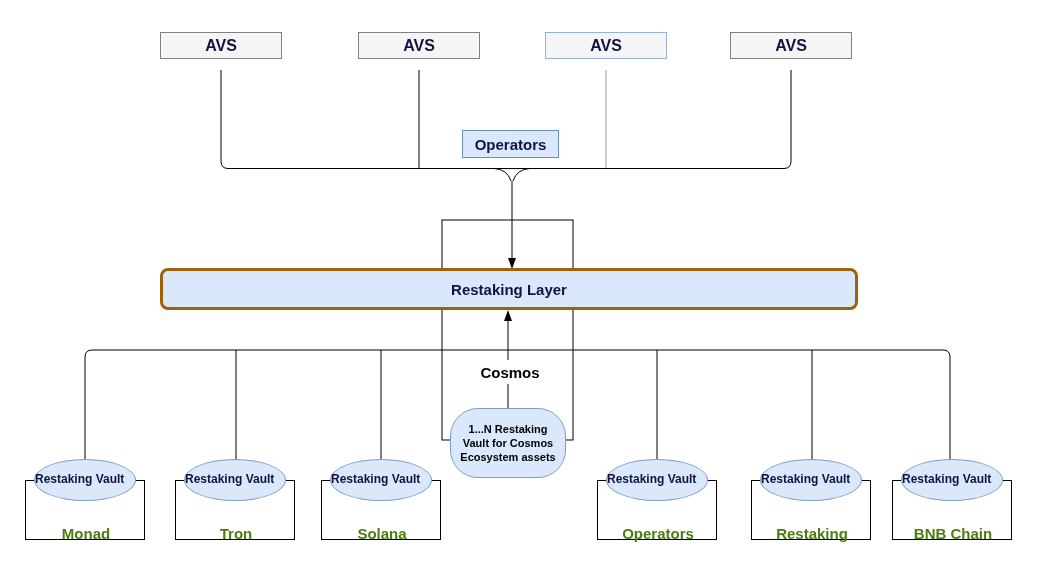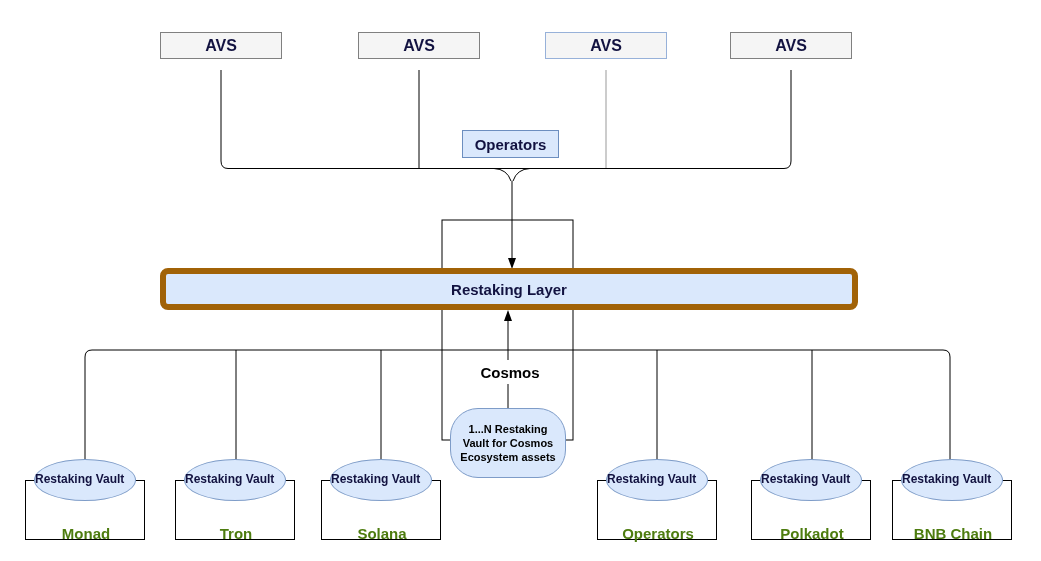--- a/index.html
+++ b/index.html
@@ -10,21 +10,21 @@
   .node { position:absolute; z-index:2; display:flex; align-items:center; justify-content:center; }
 
   .avs { width:122px; height:27px; top:32px; background:#f5f5f5; border:1px solid #808080;
          color:#121240; font-weight:bold; font-size:16px; }
   .avs.highlight { border:1px solid #97b1d9; }
 
   .operators { left:462px; top:130px; width:97px; height:28px; background:#dae8fc;
                border:1px solid #6c8ebf; color:#121240; font-weight:bold; font-size:15px; }
 
   .restaking { left:160px; top:268px; width:698px; height:42px; background:#dae8fc;
-               border:6px solid #a16207; border-radius:8px; color:#121240;
+               border:3px solid #a16207; border-radius:8px; color:#121240;
                font-weight:bold; font-size:15px; }
 
   .cosmos-label { left:462px; top:360px; width:96px; height:24px; background:#ffffff;
                   color:#000000; font-weight:bold; font-size:15px; }
 
   .cosmos-ellipse { left:450px; top:408px; width:116px; height:70px; background:#dae8fc;
                     border:1px solid #7e9cc8; border-radius:28px; color:#000000;
                     font-weight:bold; font-size:11px; line-height:1.3; text-align:center;
                     padding:4px 6px; }
 
@@ -125,21 +125,21 @@
     <div class="vault-rect">
       <div class="chain-name">Operators</div>
     </div>
     <div class="vault-ellipse">
       <span>Restaking Vault</span>
     </div>
   </div>
 
   <div class="vault-group" style="left:751px">
     <div class="vault-rect">
-      <div class="chain-name">Polkadot</div>
+      <div class="chain-name">Restaking</div>
     </div>
     <div class="vault-ellipse">
       <span>Restaking Vault</span>
     </div>
   </div>
 
   <div class="vault-group" style="left:892px">
     <div class="vault-rect">
       <div class="chain-name">BNB Chain</div>
     </div>

